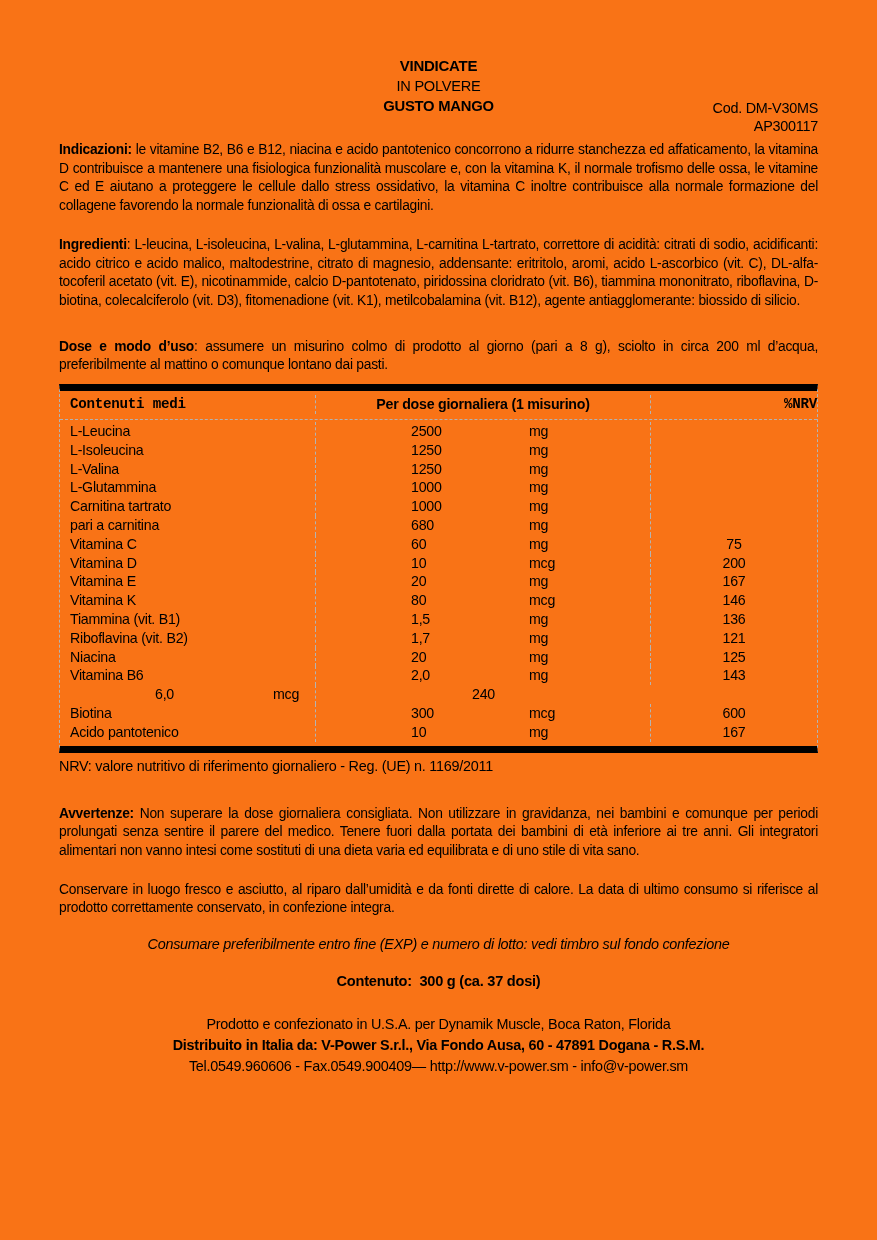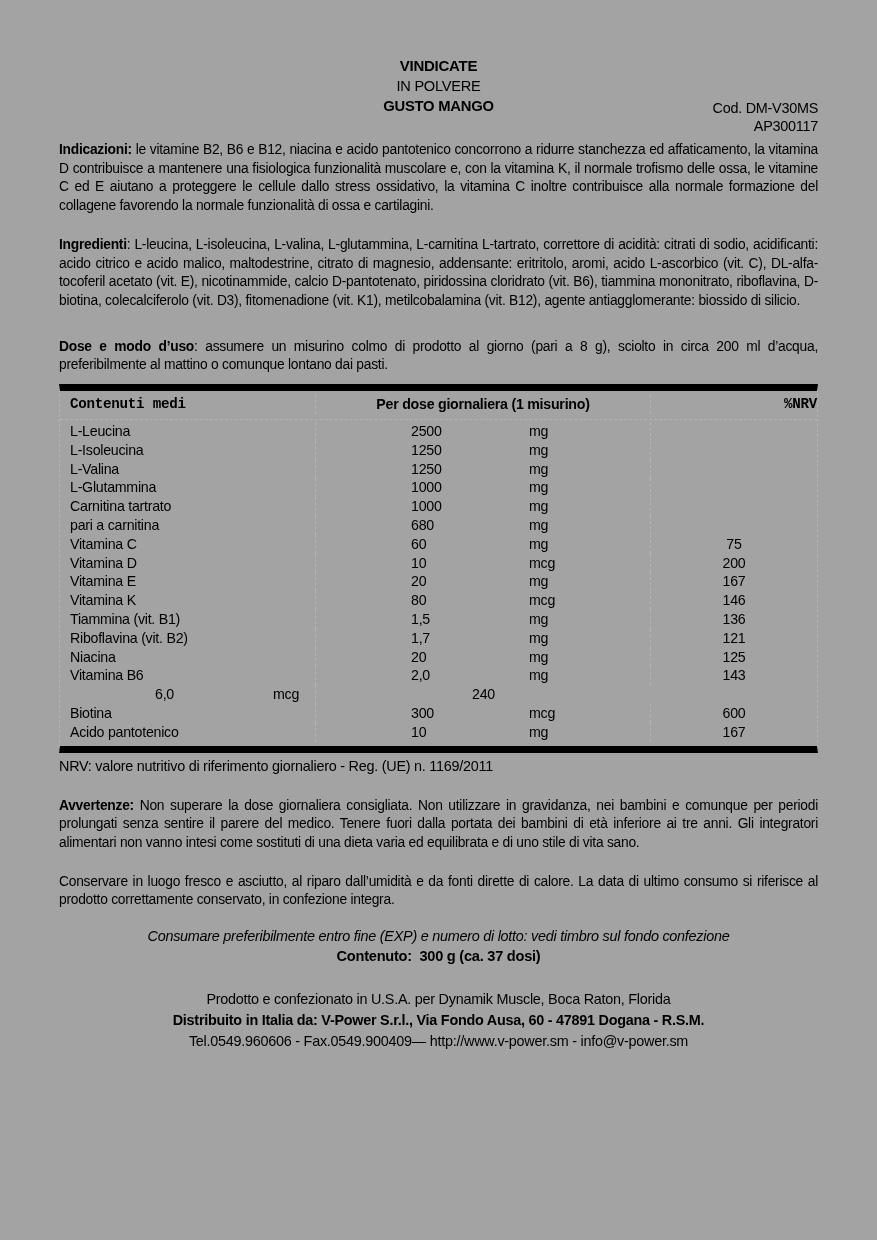--- a/index.html
+++ b/index.html
@@ -1,21 +1,21 @@
 <!DOCTYPE html>
 <html><head>
 <meta charset="utf-8">
 <style>
   html, body { margin: 0; padding: 0; background: #888; }
   .page {
     position: relative;
     width: 877px;
     height: 1240px;
     margin: 0 auto;
-    background: #a3a3a3;
+    background: #f97316;
     color: #000;
     font-family: "Liberation Sans", "DejaVu Sans", sans-serif;
     font-size: 13.8px;
     letter-spacing: -0.25px;
     box-sizing: border-box;
     padding: 0 59px;
     overflow: hidden;
   }
   .header { position: relative; text-align: center; padding-top: 56px; line-height: 20px; }
   .brand { font-weight: bold; font-size: 15px; }
@@ -57,24 +57,24 @@
     grid-template-columns: 256px 335px 1fr;
     line-height: 18.8px;
   }
   .cell-name { padding-left: 10px; }
   .cell-dose { display: flex; padding-left: 95px; }
   .cell-amount { width: 118px; text-align: left; }
   .cell-unit { flex: 1; text-align: left; }
   .cell-nrv { text-align: center; }
 
   .nrv-note { margin-top: 5px; font-size: 14.4px; }
-  .p-avvertenze { margin-top: 23px; }
+  .p-avvertenze { margin-top: 31px; }
   .p-conservazione { margin-top: 20px; }
   .scadenza { margin-top: 18px; text-align: center; font-style: italic; font-size: 14.4px; }
-  .contenuto { margin-top: 4px; text-align: center; font-weight: bold; font-size: 14.6px; white-space: pre-wrap; }
+  .contenuto { margin-top: 21px; text-align: center; font-weight: bold; font-size: 14.6px; white-space: pre-wrap; }
   .footer { margin-top: 25px; text-align: center; line-height: 21px; font-size: 14.4px; }
   .footer .bold { font-weight: bold; }
 </style>
 </head>
 <body>
 
 <div class="page">
 
   <div class="header">
     <div class="brand">VINDICATE</div>

